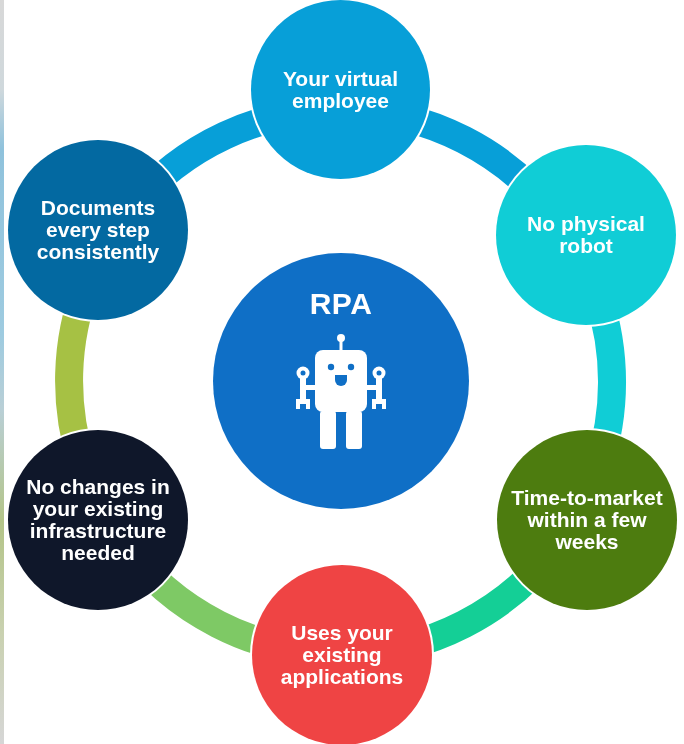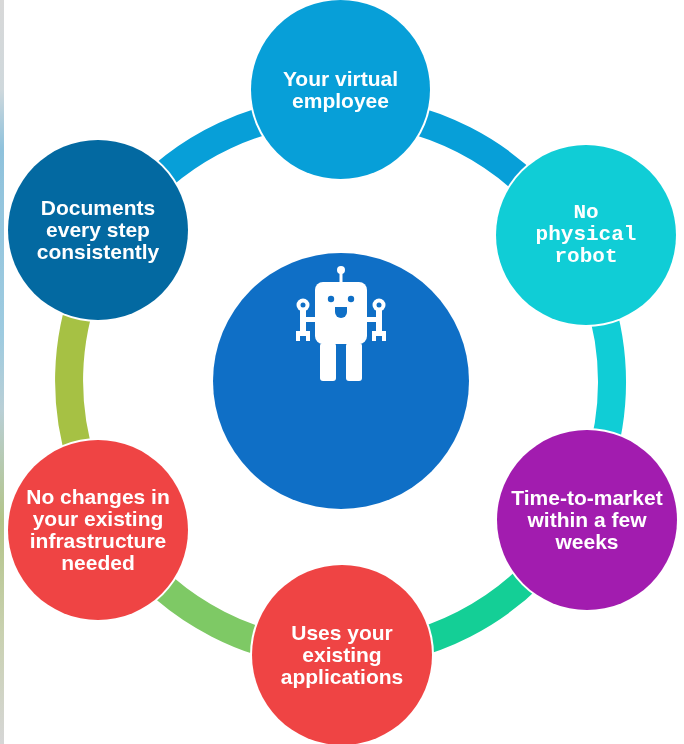--- a/index.html
+++ b/index.html
@@ -46,50 +46,51 @@
     <path d="M 341 654 A 272 272 0 0 1 122 542" stroke="#7ec965"></path>
     <path d="M 122 542 A 272 272 0 0 1 131 208" stroke="#a6c144"></path>
   </g>
 </svg>
 
 <div class="node" style="left:251px; top:0px; width:179px; height:179px; background:#079fd8;">
   <span>Your virtual
 employee</span>
 </div>
 
-<div class="node" style="left:496px; top:145px; width:180px; height:180px; background:#10cdd6;font-family:Liberation Mono, monospace;">
+<div class="node" style="left:496px; top:145px; width:180px; height:180px; background:#10cdd6;">
   <span>No physical
 robot</span>
 </div>
 
-<div class="node" style="left:497px; top:430px; width:180px; height:180px; background:#a21caf;">
+<div class="node" style="left:497px; top:430px; width:180px; height:180px; background:#4d7c0f;">
   <span style="width:170px;">Time-to-market
 within a few weeks</span>
 </div>
 
 <div class="node" style="left:252px; top:565px; width:180px; height:180px; background:#ef4444;">
   <span>Uses your
 existing
 applications</span>
 </div>
 
-<div class="node" style="left:8px; top:440px; width:180px; height:180px; background:#ef4444;">
+<div class="node" style="left:8px; top:430px; width:180px; height:180px; background:#0f172a;">
   <span style="width:150px;">No changes in
 your existing
 infrastructure
 needed</span>
 </div>
 
 <div class="node" style="left:8px; top:140px; width:180px; height:180px; background:#0369a1;">
   <span>Documents
 every step
 consistently</span>
 </div>
 
 <div class="center">
+  <div class="title">RPA</div>
   <svg class="robot" width="92" height="118" viewBox="0 0 92 118">
     <g fill="#ffffff">
 
       <circle cx="46" cy="5" r="4"></circle>
       <rect x="44.5" y="7" width="3" height="11"></rect>
 
       <rect x="20" y="17" width="52" height="62" rx="8"></rect>
 
       <rect x="25" y="78" width="16" height="38" rx="3"></rect>
       <rect x="51" y="78" width="16" height="38" rx="3"></rect>

